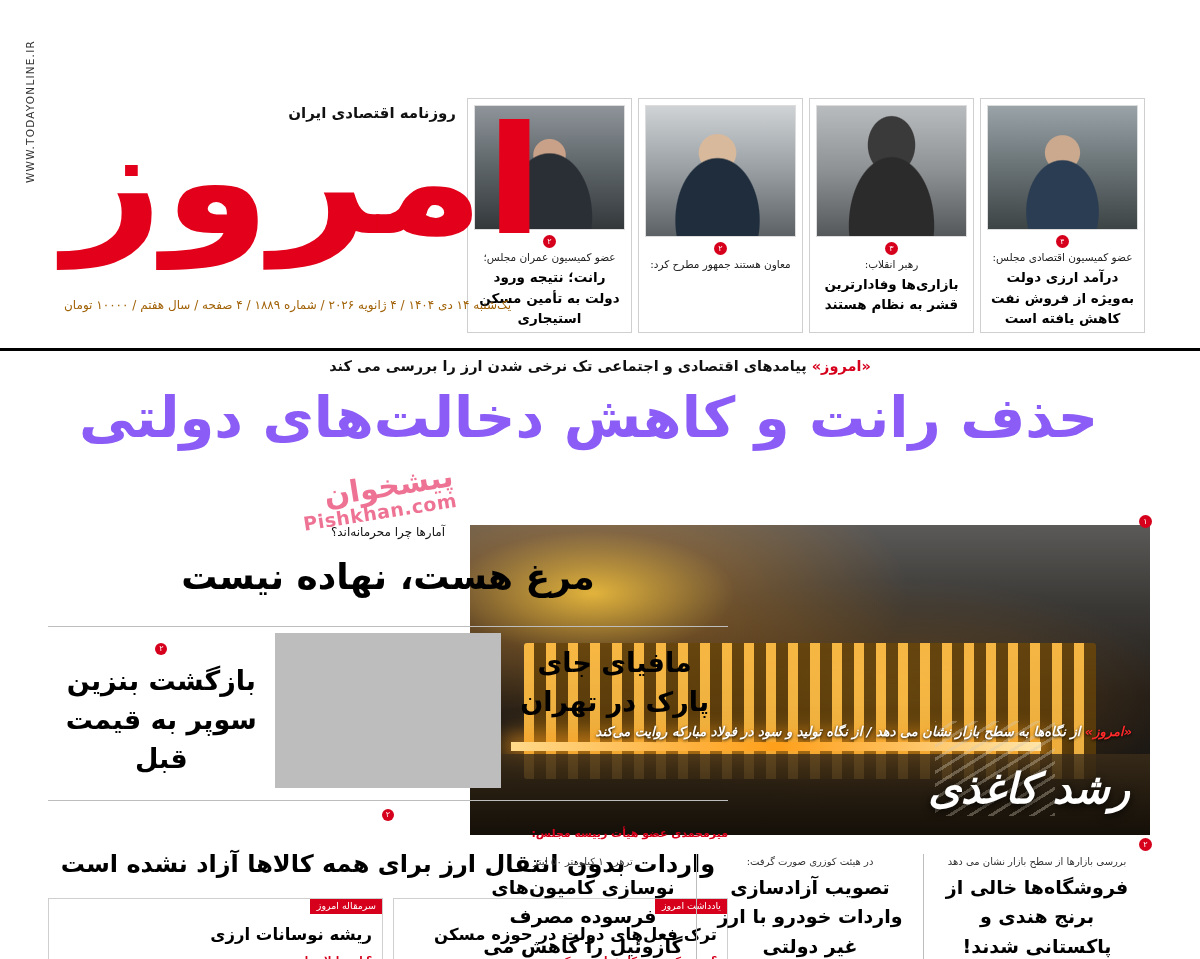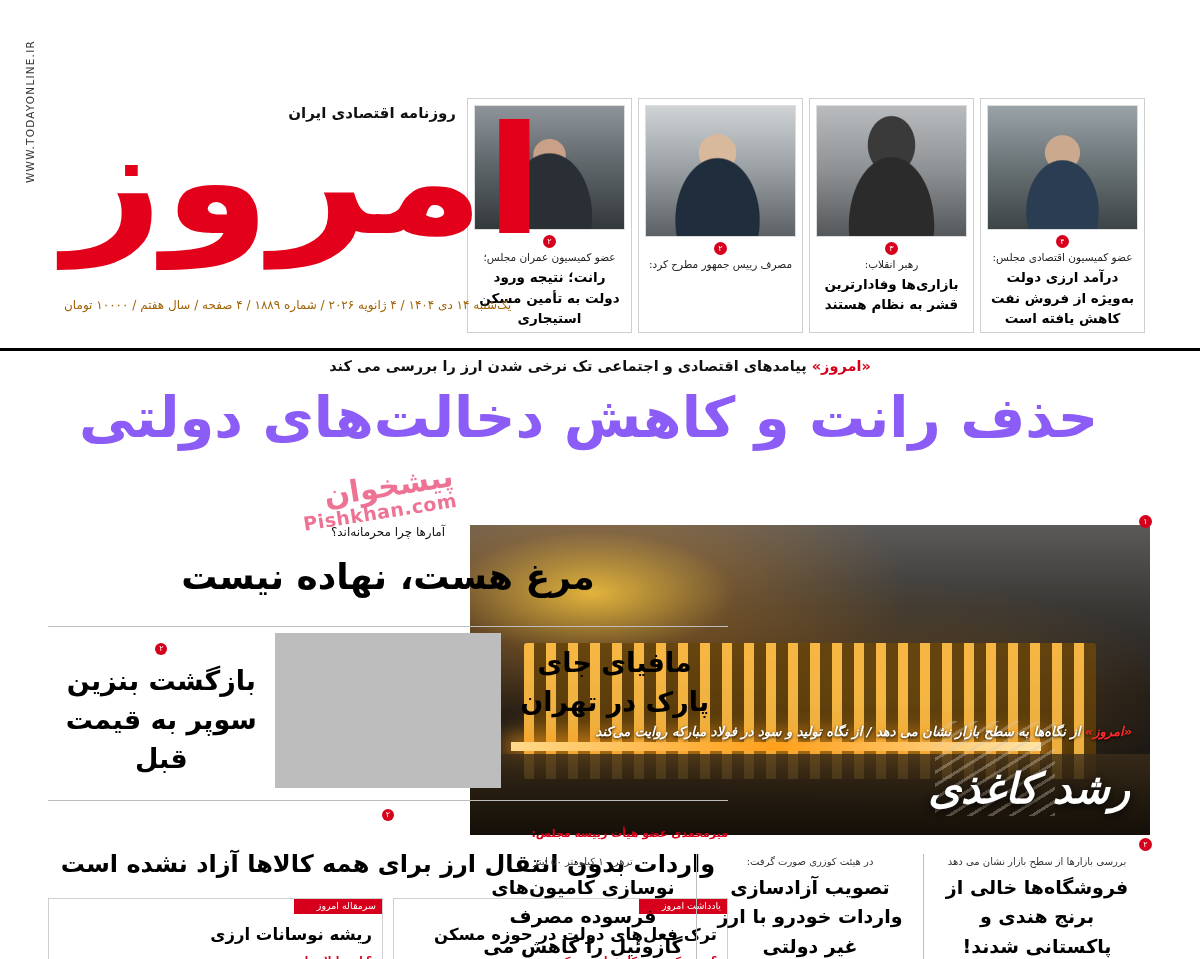--- a/index.html
+++ b/index.html
@@ -213,21 +213,21 @@
 
   
   .boxes-row { display: flex; gap: 10px; margin-top: 10px; }
   .box {
     flex: 1; border: 1px solid #cfcfcf; padding: 8px 10px 10px 10px;
     position: relative; height: 128px; overflow: hidden;
   }
   .box-tag {
     position: absolute; top: -1px; right: -1px;
     background: #d6001c; color: #fff; font-size: 9.5px;
-    padding: 2px 7px 3px 23px;
+    padding: 2px 7px 3px 7px;
   }
   .box-title {
     font-size: 16.5px; font-weight: bold; color: #000;
     text-align: right; line-height: 1.5; margin-top: 16px;
   }
   .box-byline {
     font-size: 10px; color: #d6001c; margin-top: 7px; text-align: right;
     font-weight: bold;
   }
 
@@ -281,21 +281,21 @@
       </div>
 
       <div class="card">
         <div class="card-photo">
           <div class="bg" style="background:
             radial-gradient(circle at 48% 36%, #d8b99c 0 16%, rgba(0,0,0,0) 17%),
             linear-gradient(180deg,#cfd3d6 0%,#9aa0a4 48%,#5b6164 100%);"></div>
           <div class="bg" style="background:radial-gradient(ellipse at 48% 88%, #1f2d3d 0 38%, rgba(0,0,0,0) 39%);"></div>
         </div>
         <div class="card-dot">۲</div>
-        <div class="card-kicker">مصرف رییس جمهور مطرح کرد:</div>
+        <div class="card-kicker">معاون هستند جمهور مطرح کرد:</div>
       </div>
 
       <div class="card">
         <div class="card-photo">
           <div class="bg" style="background:
             radial-gradient(circle at 50% 40%, #c9a188 0 15%, rgba(0,0,0,0) 16%),
             linear-gradient(180deg,#8e9499 0%,#5d6468 50%,#33383b 100%);"></div>
           <div class="bg" style="background:radial-gradient(ellipse at 50% 90%, #2a2f36 0 40%, rgba(0,0,0,0) 41%);"></div>
         </div>
         <div class="card-dot">۲</div>

